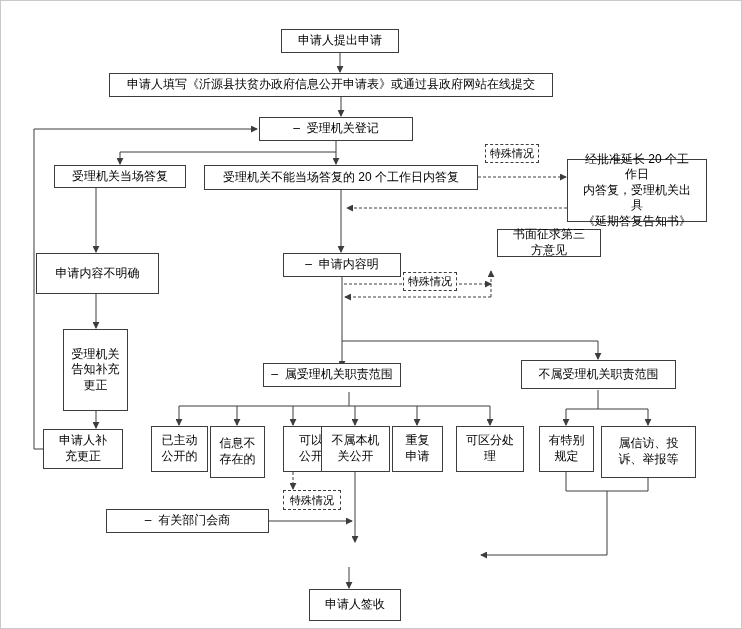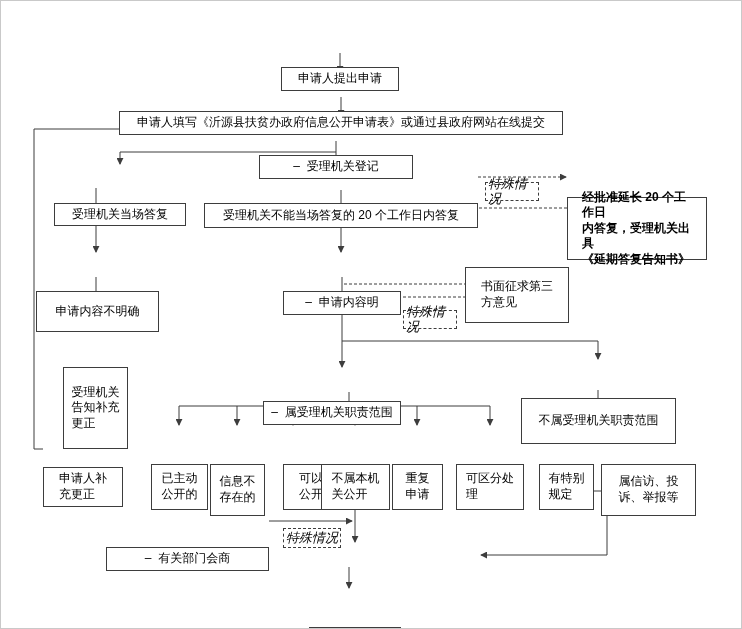--- a/index.html
+++ b/index.html
@@ -9,26 +9,26 @@
     font-family:"Liberation Sans","DejaVu Sans",sans-serif;overflow:hidden;
   }
   .edges{position:absolute;left:0;top:0;width:742px;height:629px;}
   .edge{fill:none;stroke:var(--line,#3d3d3d);stroke-width:1;}
   .dashed{stroke-dasharray:3 2;}
   .arrow{marker-end:url(#arr);}
   #arr path{fill:var(--line,#3d3d3d);}
   .node{
     position:absolute;box-sizing:border-box;background:#ffffff;
     border:1px solid var(--border,#3d3d3d);
-    display:flex;align-items:center;justify-content:center;text-align:left;
+    display:flex;align-items:center;justify-content:center;text-align:center;
     font-size:12px;line-height:1.3;color:var(--text,#000000);
-    white-space:pre-wrap;padding:2px 4px;margin-top:38px;
+    white-space:pre-wrap;padding:2px 4px;
   }
-  .node.special{border-style:dashed;font-size:13px;padding:1px 2px;line-height:1.15;font-style:italic;}
-  .node.p2{padding:14px;font-weight:bold;}
+  .node.special{border-style:dashed;font-size:11px;padding:1px 2px;line-height:1.15;}
+  .node.p2{padding:14px;}
 </style>
 </head>
 <body>
 
 <div class="stage">
 
   <svg class="edges" viewBox="0 0 742 629">
     <defs>
       <marker id="arr" viewBox="0 0 8 8" refX="7" refY="4" markerWidth="7" markerHeight="7" orient="auto">
         <path d="M0,0 L8,4 L0,8 z"></path>
@@ -69,40 +69,40 @@
 
     <polyline class="edge dashed arrow" points="477,176 565,176"></polyline>
     <polyline class="edge dashed arrow" points="566,207 346,207"></polyline>
     <polyline class="edge dashed arrow" points="343,283 490,283"></polyline>
     <polyline class="edge dashed arrow" points="490,296 490,270"></polyline>
     <polyline class="edge dashed arrow" points="490,296 344,296"></polyline>
     <polyline class="edge dashed arrow" points="292,471 292,488"></polyline>
   </svg>
 
   <div class="node" style="left:280px;top:28px;width:118px;height:24px">申请人提出申请</div>
-  <div class="node" style="left:118px;top:72px;width:444px;height:24px">申请人填写《沂源县扶贫办政府信息公开申请表》或通过县政府网站在线提交</div>
+  <div class="node" style="left:108px;top:72px;width:444px;height:24px">申请人填写《沂源县扶贫办政府信息公开申请表》或通过县政府网站在线提交</div>
   <div class="node" style="left:53px;top:164px;width:132px;height:23px">受理机关当场答复</div>
   <div class="node" style="left:258px;top:116px;width:154px;height:24px">–  受理机关登记</div>
   <div class="node" style="left:203px;top:164px;width:274px;height:25px">受理机关不能当场答复的 20 个工作日内答复</div>
   <div class="node special" style="left:484px;top:143px;width:54px;height:19px">特殊情况</div>
   <div class="node p2" style="left:566px;top:158px;width:140px;height:63px">经批准延长 20 个工作日
 内答复，受理机关出具
 《延期答复告知书》</div>
-  <div class="node" style="left:464px;top:228px;width:104px;height:56px">书面征求第三
+  <div class="node" style="left:496px;top:228px;width:104px;height:28px">书面征求第三
 方意见</div>
   <div class="node" style="left:35px;top:252px;width:123px;height:41px">申请内容不明确</div>
   <div class="node" style="left:282px;top:252px;width:118px;height:24px">–  申请内容明</div>
   <div class="node special" style="left:402px;top:271px;width:54px;height:19px">特殊情况</div>
   <div class="node" style="left:62px;top:328px;width:65px;height:82px">受理机关
 告知补充
 更正</div>
   <div class="node" style="left:42px;top:428px;width:80px;height:40px">申请人补
 充更正</div>
   <div class="node" style="left:262px;top:362px;width:138px;height:24px">–  属受理机关职责范围</div>
-  <div class="node" style="left:520px;top:359px;width:155px;height:46px">不属受理机关职责范围</div>
+  <div class="node" style="left:520px;top:359px;width:155px;height:29px">不属受理机关职责范围</div>
   <div class="node" style="left:150px;top:425px;width:57px;height:46px">已主动
 公开的</div>
   <div class="node" style="left:209px;top:425px;width:55px;height:52px">信息不
 存在的</div>
   <div class="node" style="left:282px;top:425px;width:56px;height:46px">可以
 公开</div>
   <div class="node" style="left:320px;top:425px;width:69px;height:46px">不属本机
 关公开</div>
   <div class="node" style="left:391px;top:425px;width:51px;height:46px">重复
 申请</div>

